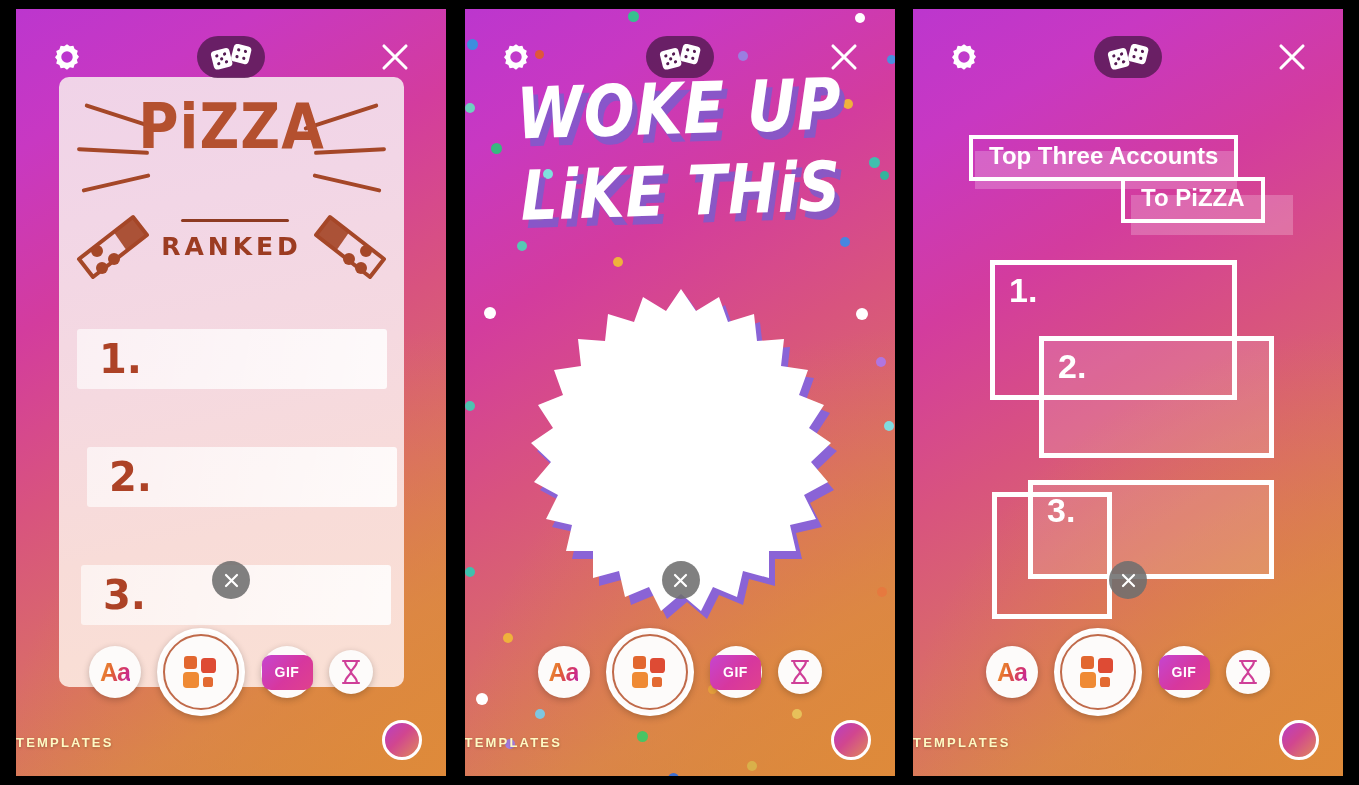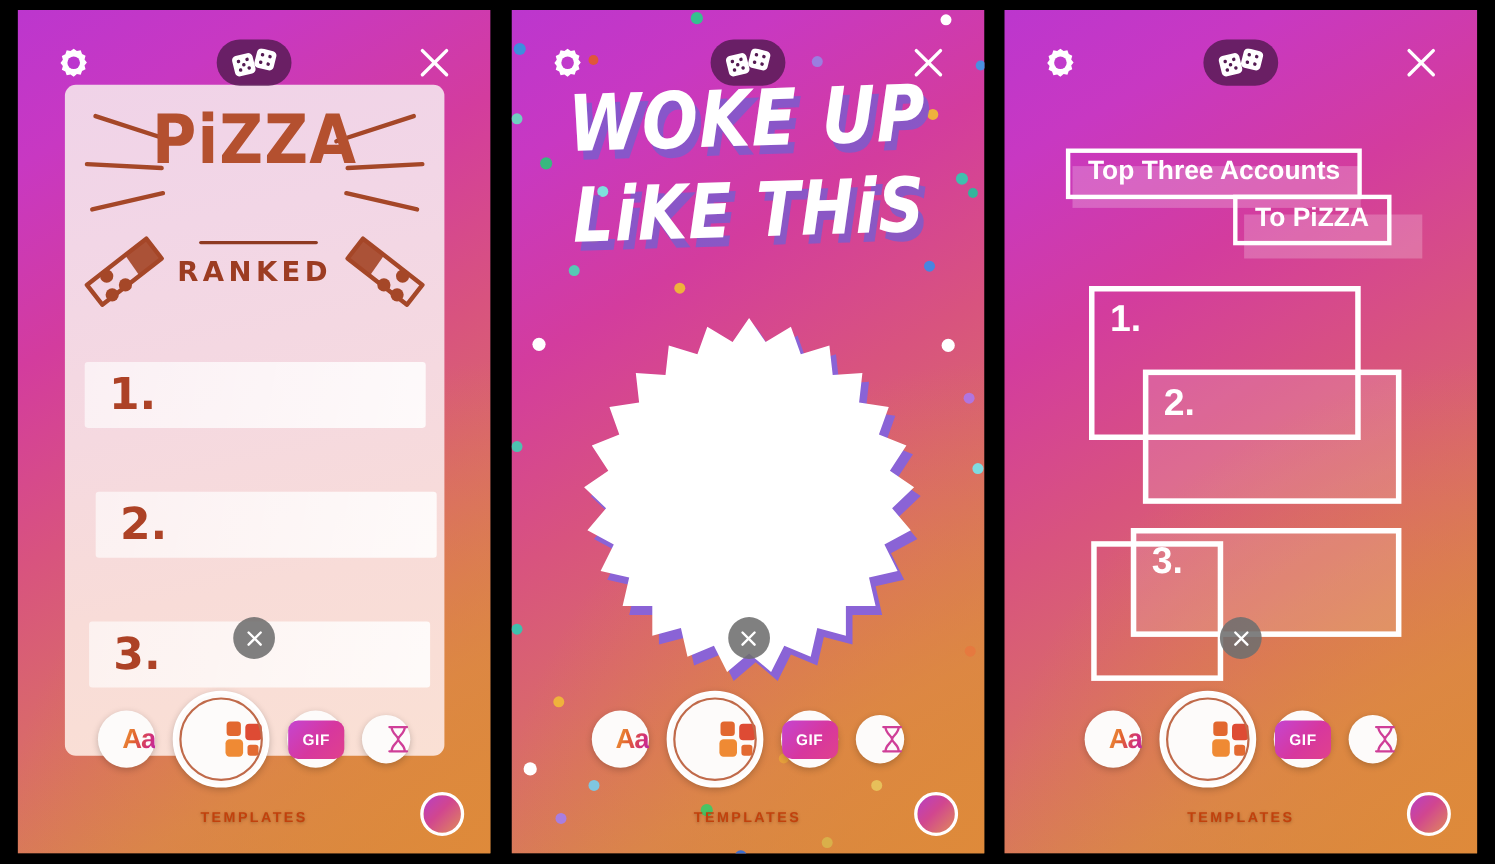--- a/index.html
+++ b/index.html
@@ -179,21 +179,21 @@
     height: 160px; z-index: 50;
   }
   .tool-row {
     position:absolute; left:0; right:0; top: 12px;
     display:flex; align-items:center; justify-content:center;
     gap: 16px;
   }
   .tool {
     border-radius:50%;
     background:#fdfbfa;
-    display:flex; align-items:center; justify-content:flex-end;
+    display:flex; align-items:center; justify-content:center;
     box-shadow: 0 2px 7px rgba(0,0,0,0.22);
     cursor:pointer;
     flex: 0 0 auto;
   }
   .t-aa { width: 52px; height:52px; }
   .t-gif { width: 52px; height:52px; }
   .t-hour { width: 44px; height:44px; }
   .t-tpl {
     width: 88px; height:88px;
     border: 3px solid #ffffff;
@@ -217,22 +217,21 @@
   .gif-chip {
     width: 51px; height: 35px; border-radius: 9px;
     background: linear-gradient(135deg, #c545d1 0%, #d7379e 55%, #e0418d 100%);
     display:flex;align-items:center;justify-content:center;
     color:#fff; font-weight:700; font-size:14px;
     font-family:"Liberation Sans", sans-serif;
     letter-spacing: 0.5px;
   }
   .templates-label {
     position:absolute; left:0; right:0; bottom: 26px;
-    text-align:center;
-    color:#c2410c; font-size: 13px; font-weight:700;
+    color:#fef9c3; font-size: 13px; font-weight:700;
     letter-spacing: 2.2px;
     font-family:"Liberation Sans", sans-serif;
     text-shadow: 0 1px 3px rgba(0,0,0,0.25);
   }
   .shutter {
     position:absolute; right: 24px; bottom: 16px;
     width: 40px; height: 40px; border-radius:50%;
     border: 3px solid #fff;
     background: linear-gradient(135deg,#b83fc4 0%, #d1468f 45%, #e08a5a 100%);
     cursor:pointer;

